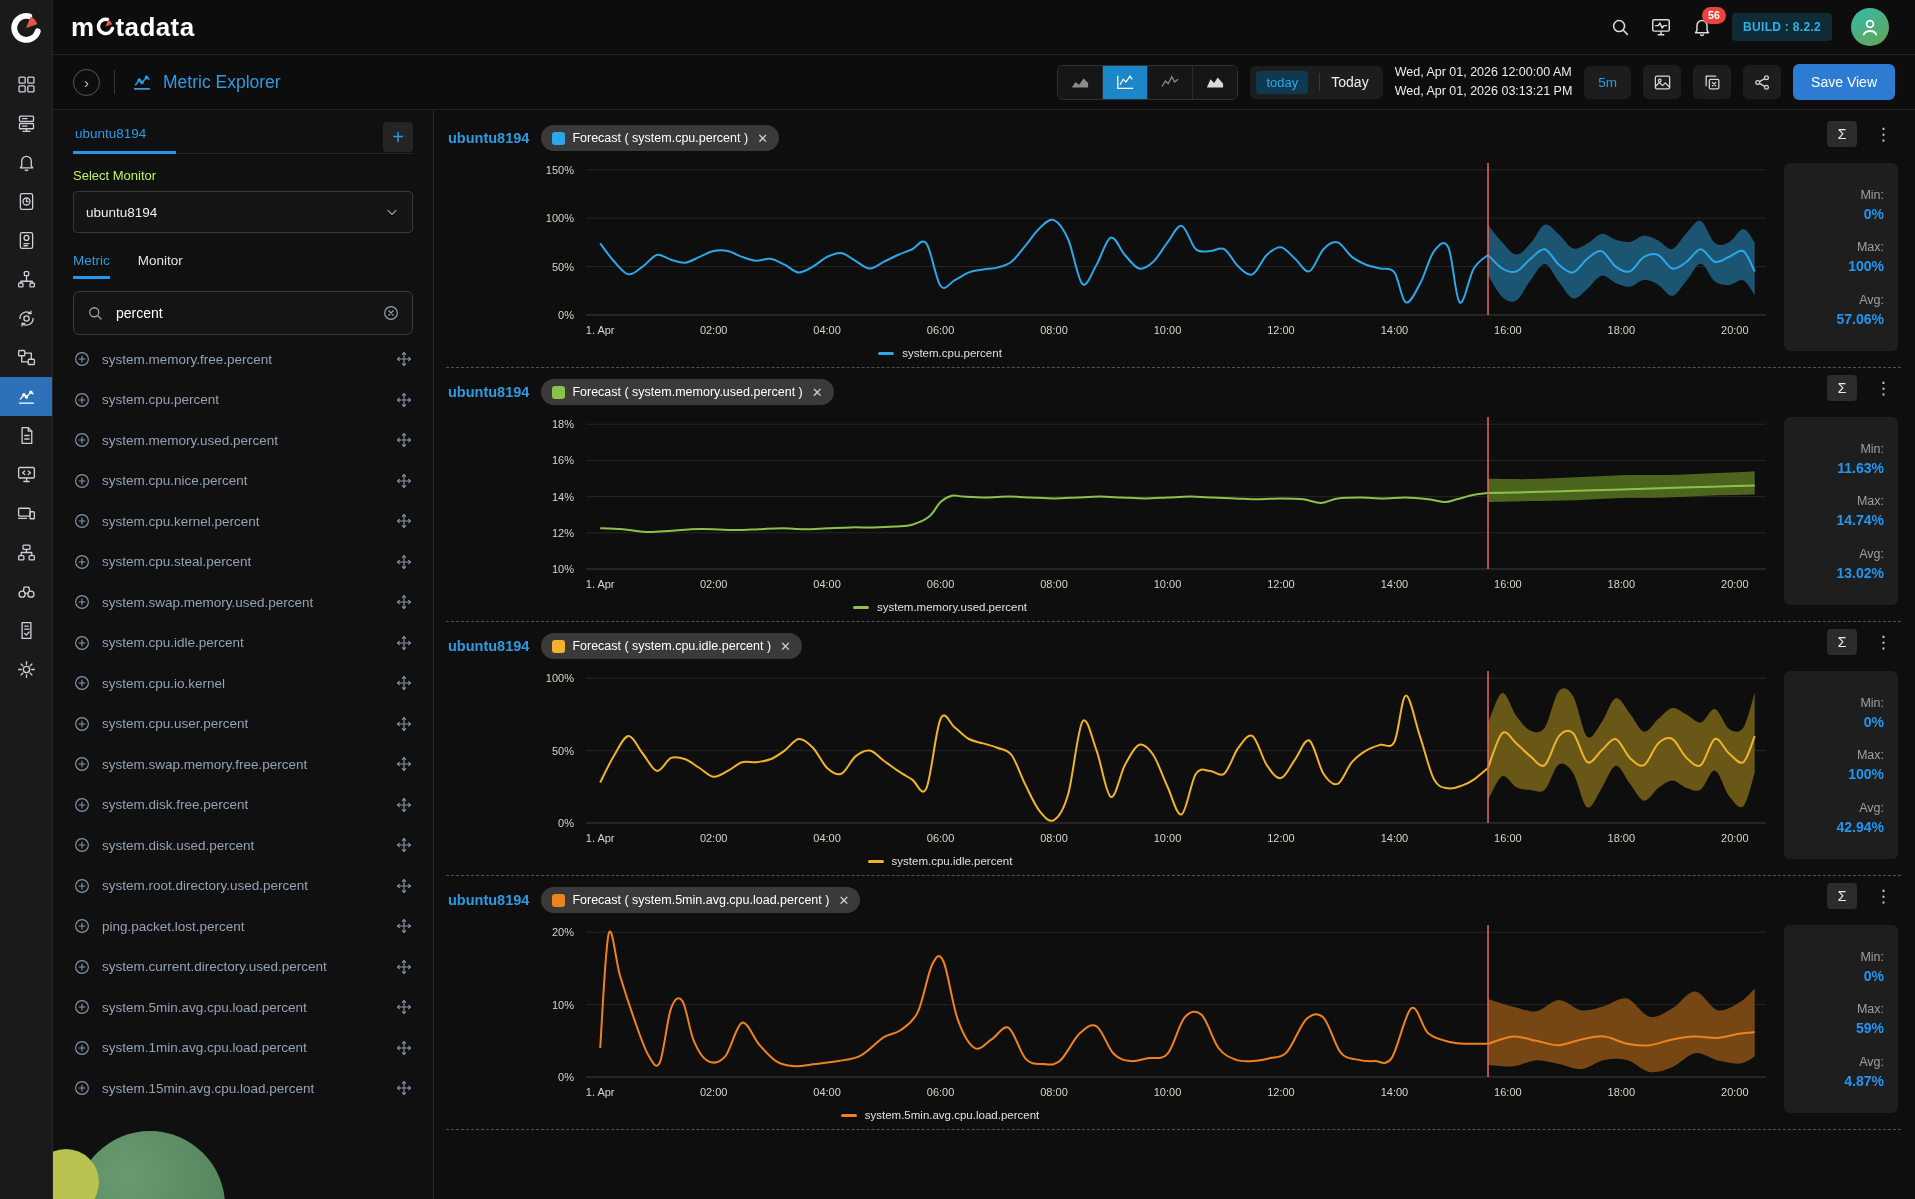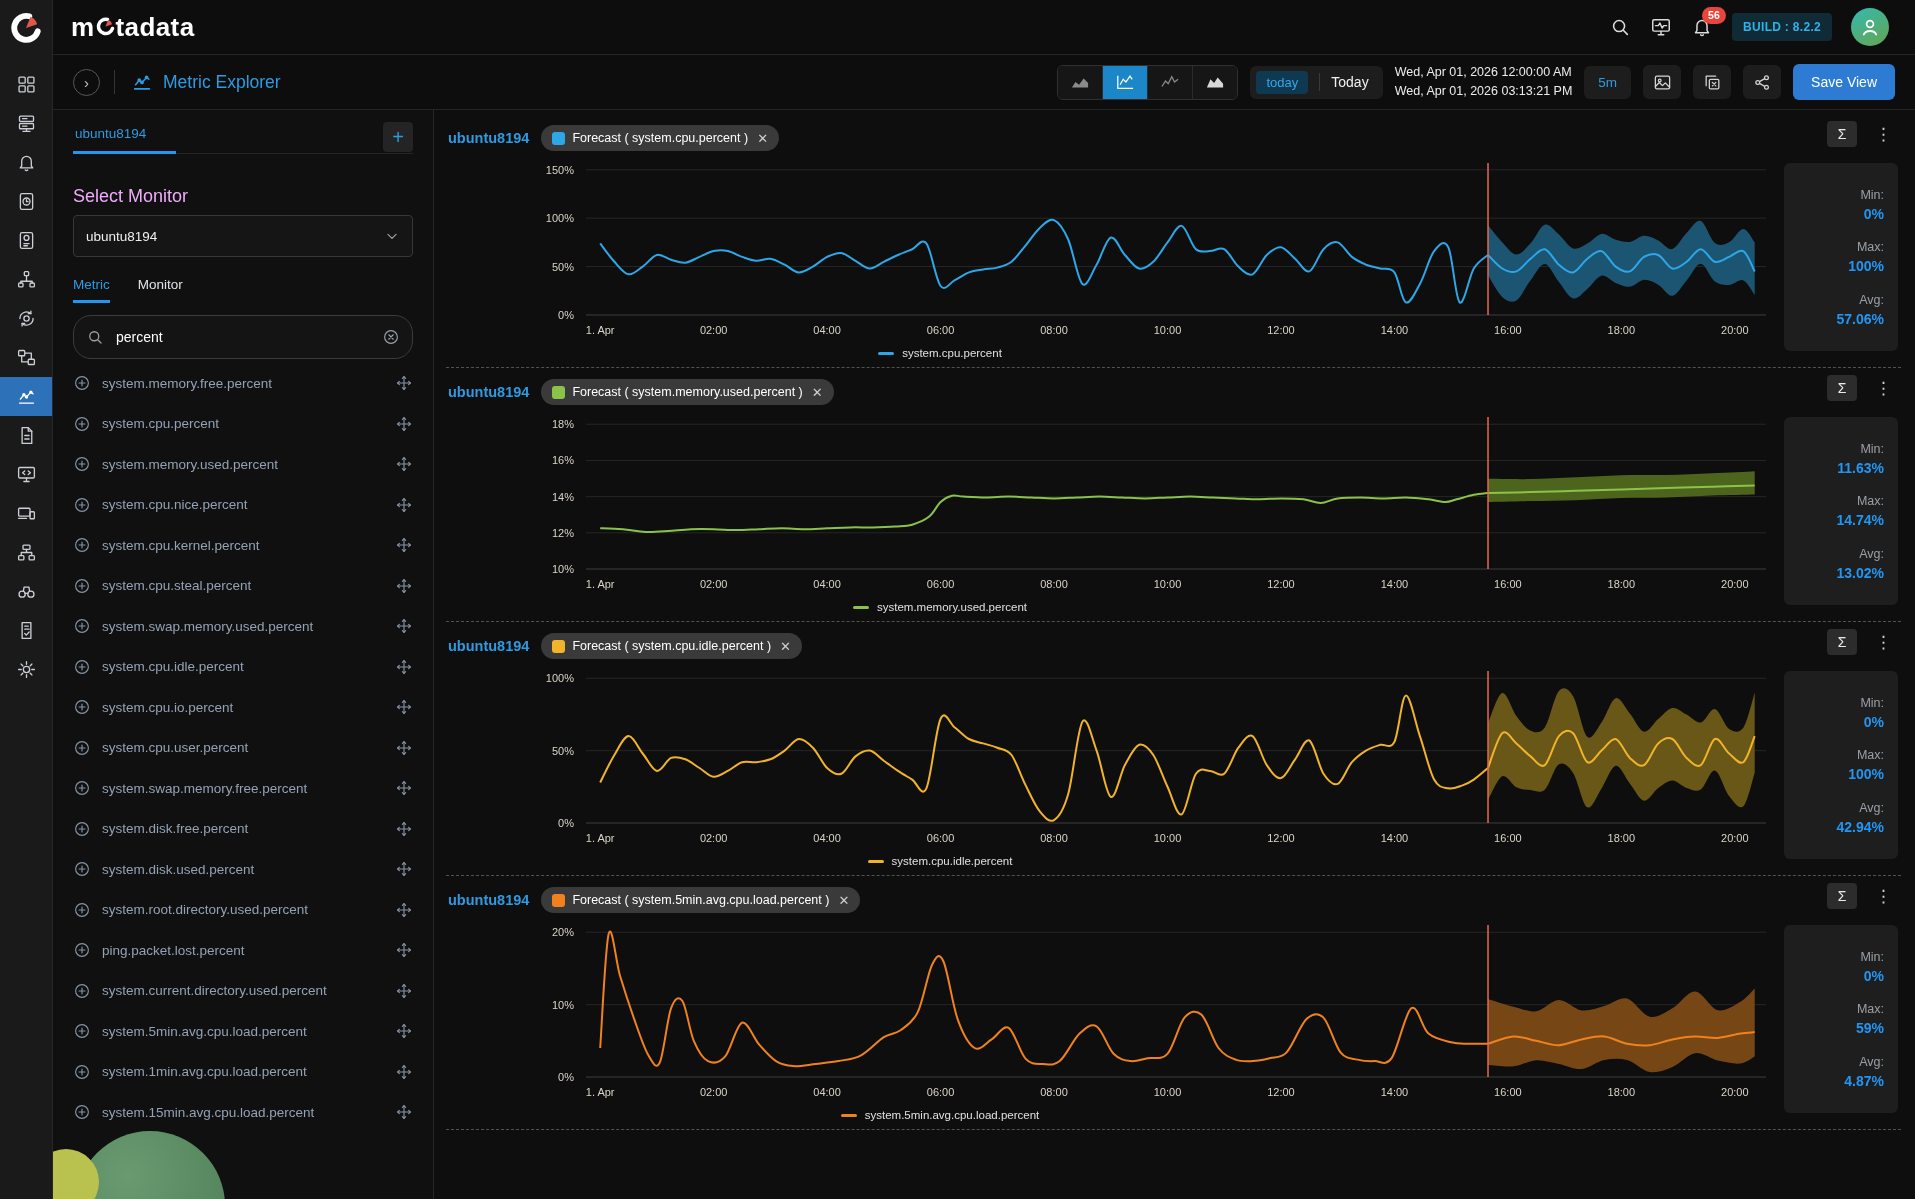--- a/index.html
+++ b/index.html
@@ -59,28 +59,28 @@
   .save-btn{background:#2d7bd2;color:#fff;font-size:14px;border:none;border-radius:6px;
             padding:10px 18px;cursor:pointer}
   
   .panel{grid-column:2;grid-row:3;position:relative;overflow:hidden;border-right:1px solid #272727;
          padding:12px 20px 0 20px;display:flex;flex-direction:column;background:#101010}
   .panel-tabrow{display:flex;align-items:flex-start;border-bottom:1px solid #262626;position:relative;z-index:2}
   .panel-tab{color:#2f9ae0;font-size:13.5px;padding:4px 30px 10px 2px;border-bottom:3px solid #2196f3;
              margin-bottom:-1px;cursor:pointer}
   .add-btn{margin-left:auto;width:30px;height:30px;background:#242424;border:none;border-radius:4px;
            color:#2f9ae0;font-size:20px;display:flex;align-items:center;justify-content:center;cursor:pointer}
-  .field-label{font-size:18px;color:#f0abfc;margin:32px 0 8px;position:relative;z-index:2}
+  .field-label{font-size:13px;color:#bef264;margin:14px 0 8px;position:relative;z-index:2}
   .select{height:40px;border:1px solid #373737;background:#151515;border-radius:4px;display:flex;
           align-items:center;padding:0 12px;font-size:13.5px;color:#eee;cursor:pointer;position:relative;z-index:2}
   .select .chev{margin-left:auto;color:#9aa3ab;display:flex}
   .mi-tabs{display:flex;gap:28px;margin-top:20px;font-size:13.5px;position:relative;z-index:2}
   .mi-tab{color:#dfe3e8;padding-bottom:8px;cursor:pointer}
   .mi-tab.active{color:#2f9ae0;border-bottom:3px solid #2196f3}
-  .searchbox{margin-top:12px;height:42px;border:1px solid #3c3c3c;border-radius:18px;display:flex;
+  .searchbox{margin-top:12px;height:42px;border:1px solid #3c3c3c;border-radius:6px;display:flex;
              align-items:center;padding:0 12px;gap:10px;background:#141414;position:relative;z-index:2}
   .searchbox svg{width:18px;height:18px;color:#9aa3ab;flex:none}
   .searchbox input{background:none;border:none;color:#fff;font-size:14px;flex:1;outline:none;
                    font-family:"Liberation Sans",sans-serif}
   .clear-btn{background:none;border:none;color:#9aa3ab;display:flex;cursor:pointer;padding:0}
   .metric-list{list-style:none;margin:4px 0 4px;padding:0;flex:1;overflow:hidden;position:relative;z-index:2}
   .metric-item{height:40.5px;display:flex;align-items:center;gap:11px;color:#93a2b4;font-size:13.5px;cursor:pointer}
   .metric-item svg{width:18px;height:18px;flex:none}
   .metric-item .plus{color:#8595a8;display:flex}
   .metric-item .drag{margin-left:auto;color:#8595a8;display:flex;cursor:grab}
@@ -548,21 +548,21 @@
     </span>
   </li>
 
   <li class="metric-item">
     <span class="plus">
       <svg viewBox="0 0 24 24" fill="none" stroke="currentColor" stroke-width="1.5" stroke-linecap="round">
               <circle cx="12" cy="12" r="8.5"></circle>
               <path d="M12 8v8M8 12h8"></path>
             </svg>
     </span>
-    <span class="m-label">system.cpu.io.percent</span>
+    <span class="m-label">system.cpu.io.kernel</span>
     <span class="drag">
       <svg viewBox="0 0 24 24" fill="none" stroke="currentColor" stroke-width="1.5" stroke-linecap="round" stroke-linejoin="round">
               <path d="M12 3.5v17M3.5 12h17"></path>
               <path d="M9.8 5.8L12 3.5l2.2 2.3M9.8 18.2L12 20.5l2.2-2.3M5.8 9.8L3.5 12l2.3 2.2M18.2 9.8l2.3 2.2-2.3 2.2"></path>
             </svg>
     </span>
   </li>
 
   <li class="metric-item">
     <span class="plus">

